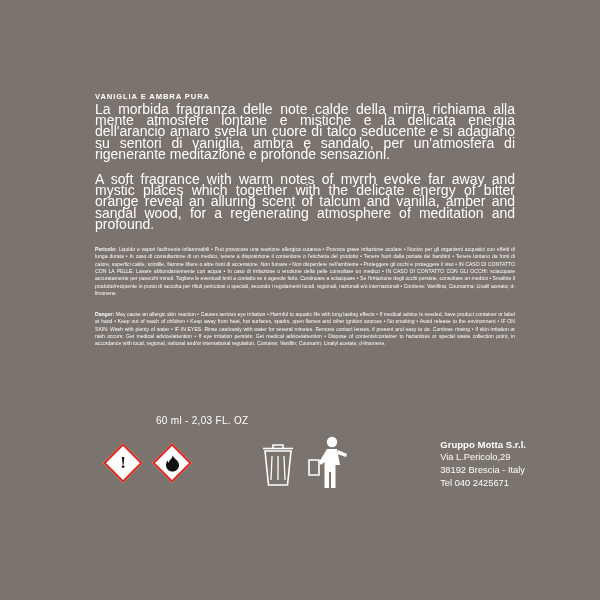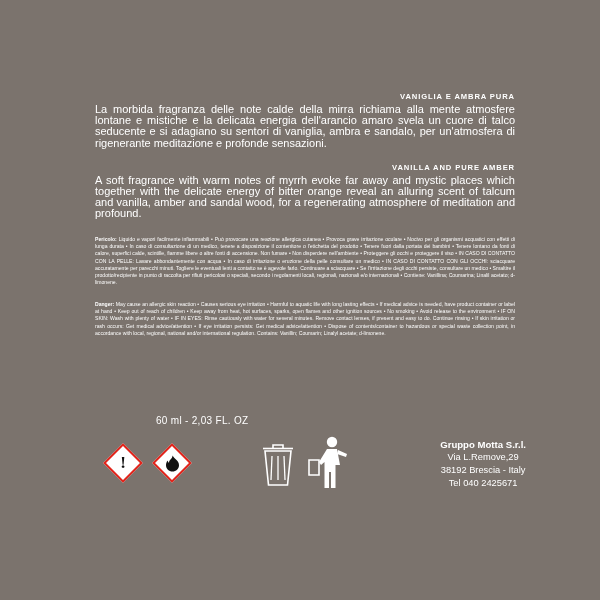--- a/index.html
+++ b/index.html
@@ -27,24 +27,23 @@
     top: 92px;
     width: 420px;
   }
   .section-title {
     font-size: 7.6px;
     letter-spacing: 0.9px;
     color: #ffffff;
     font-weight: bold;
     margin: 0 0 3px 0;
     text-transform: uppercase;
-    text-align: right;
   }
   .para {
-    font-size: 11px;
+    font-size: 14px;
     line-height: 11.2px;
     color: #ffffff;
     text-align: justify;
     margin: 0;
   }
   .block-it {
     margin-bottom: 14px;
   }
   .block-en {
     margin-bottom: 16px;
@@ -118,21 +117,21 @@
     position: absolute;
     left: 305px;
     top: 434px;
     width: 50px;
     height: 56px;
   }
   .company {
     position: absolute;
     right: 74px;
     top: 438px;
-    text-align: center;
+    text-align: left;
     color: #ffffff;
   }
   .company .name {
     font-size: 9.6px;
     font-weight: bold;
     line-height: 13px;
   }
   .company .line {
     font-size: 9.3px;
     line-height: 13px;
@@ -144,21 +143,20 @@
 <div class="label">
 
   <div class="content">
 
     <div class="block-it">
       <p class="section-title">VANIGLIA E AMBRA PURA</p>
       <p class="para">La morbida fragranza delle note calde della mirra richiama alla mente atmosfere lontane e mistiche e la delicata energia dell'arancio amaro svela un cuore di talco seducente e si adagiano su sentori di vaniglia, ambra e sandalo, per un'atmosfera di rigenerante meditazione e profonde sensazioni.</p>
     </div>
 
     <div class="block-en">
-      <p class="section-title">VANILLA AND PURE AMBER</p>
       <p class="para">A soft fragrance with warm notes of myrrh evoke far away and mystic places which together with the delicate energy of bitter orange reveal an alluring scent of talcum and vanilla, amber and sandal wood, for a regenerating atmosphere of meditation and profound.</p>
     </div>
 
     <p class="fine"><b>Pericolo:</b> <span>Liquido e vapori facilmente infiammabili • Può provocare una reazione allergica cutanea • Provoca grave irritazione oculare • Nocivo per gli organismi acquatici con effetti di lunga durata • In caso di consultazione di un medico, tenere a disposizione il contenitore o l'etichetta del prodotto • Tenere fuori dalla portata dei bambini • Tenere lontano da fonti di calore, superfici calde, scintille, fiamme libere o altre fonti di accensione. Non fumare • Non disperdere nell'ambiente • Proteggere gli occhi e proteggere il viso • IN CASO DI CONTATTO CON LA PELLE: Lavare abbondantemente con acqua • In caso di irritazione o eruzione della pelle consultare un medico • IN CASO DI CONTATTO CON GLI OCCHI: sciacquare accuratamente per parecchi minuti. Togliere le eventuali lenti a contatto se è agevole farlo. Continuare a sciacquare • Se l'irritazione degli occhi persiste, consultare un medico • Smaltire il prodotto/recipiente in punto di raccolta per rifiuti pericolosi o speciali, secondo i regolamenti locali, regionali, nazionali e/o internazionali • Contiene: Vanillina; Coumarina; Linalil acetato; d-limonene.</span></p>
 
     <p class="fine"><b>Danger:</b> <span>May cause an allergic skin reaction • Causes serious eye irritation • Harmful to aquatic life with long lasting effects • If medical advice is needed, have product container or label at hand • Keep out of reach of children • Keep away from heat, hot surfaces, sparks, open flames and other ignition sources • No smoking • Avoid release to the environment • IF ON SKIN: Wash with plenty of water • IF IN EYES: Rinse cautiously with water for several minutes. Remove contact lenses, if present and easy to do. Continue rinsing • If skin irritation or rash occurs: Get medical advice/attention • If eye irritation persists: Get medical advice/attention • Dispose of contents/container to hazardous or special waste collection point, in accordance with local, regional, national and/or international regulation. Contains: Vanillin; Coumarin; Linalyl acetate; d-limonene.</span></p>
 
   </div>
 
   <div class="volume">60 ml - 2,03 FL. OZ</div>
@@ -194,18 +192,18 @@
     <svg width="50" height="56" viewBox="0 0 50 56">
       <circle cx="27" cy="8" r="5.2" fill="#ffffff"></circle>
       <path d="M22 15 L32 15 L35 31 L30.5 31 L30.5 54 L26 54 L26 38 L24 38 L24 54 L19.5 54 L19.5 28 L16 31 L14 28 Z" fill="#ffffff"></path>
       <path d="M33 16 L42 20 L41 23 L32 20 Z" fill="#ffffff"></path>
       <path d="M4 26 L14 26 L14 41 L4 41 Z" fill="none" stroke="#ffffff" stroke-width="1.6"></path>
     </svg>
   </div>
 
   <div class="company">
     <div class="name">Gruppo Motta S.r.l.</div>
-    <div class="line">Via L.Remove,29</div>
+    <div class="line">Via L.Pericolo,29</div>
     <div class="line">38192 Brescia - Italy</div>
     <div class="line">Tel 040 2425671</div>
   </div>
 
 </div>
 
 </body></html>

